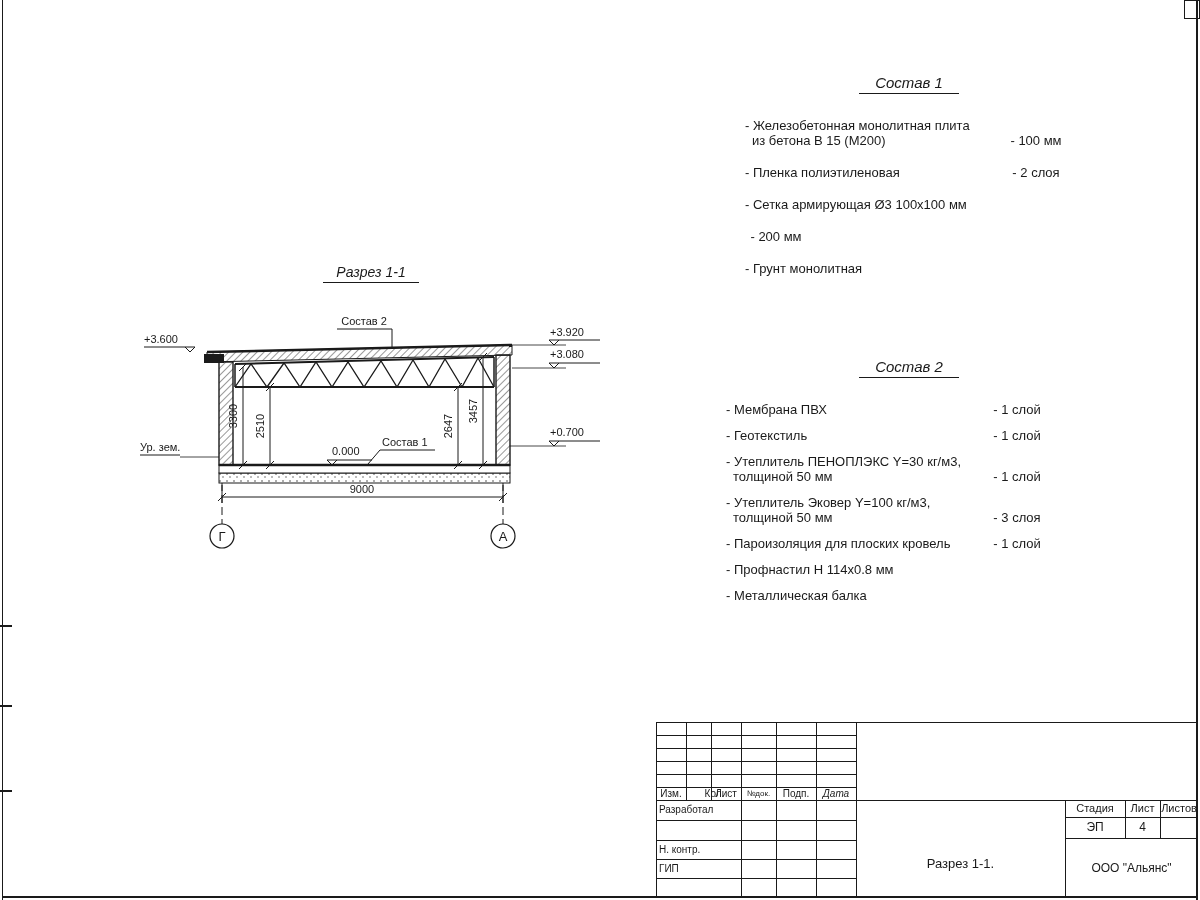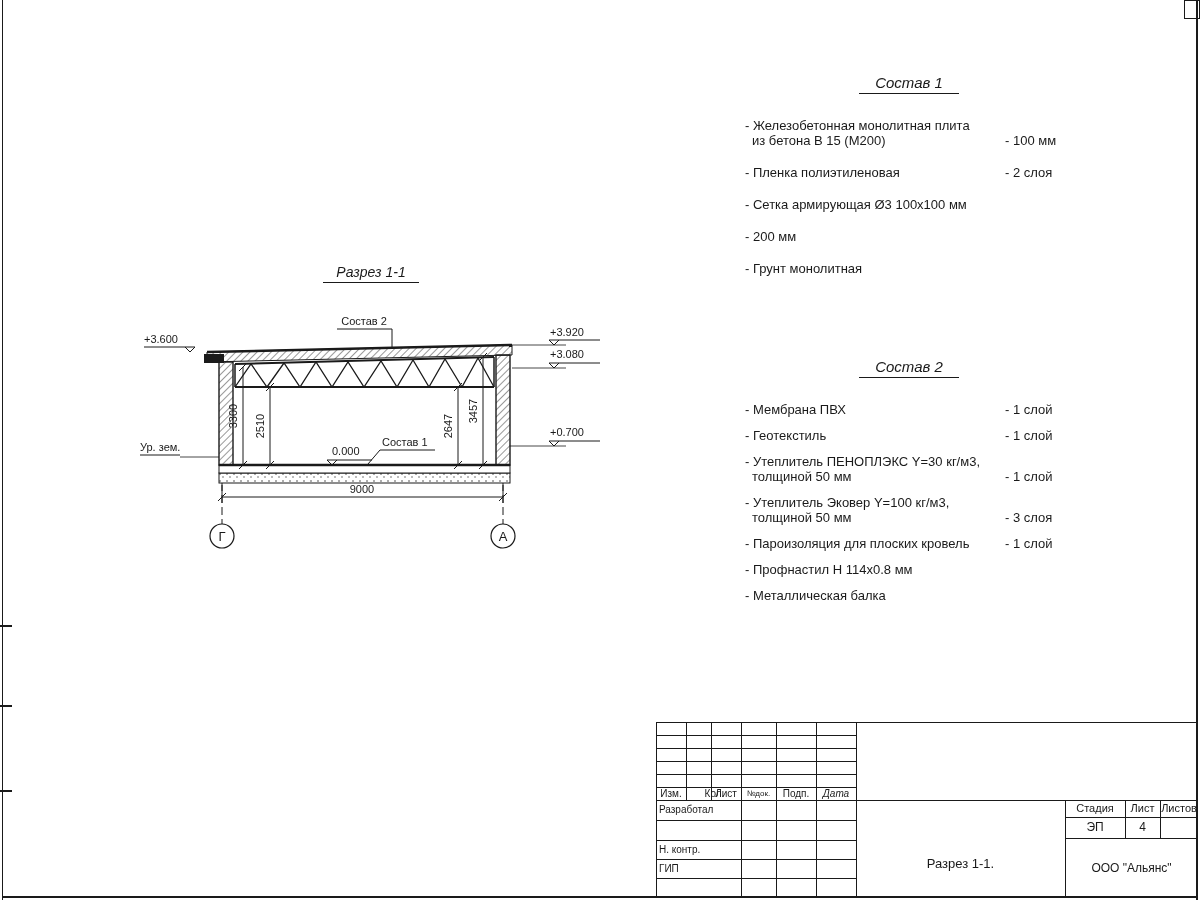--- a/index.html
+++ b/index.html
@@ -13,21 +13,21 @@
   .h-title{
     position:absolute;font-style:italic;font-size:15px;text-align:center;
     border-bottom:1px solid #1a1a1a;padding-bottom:2px;
   }
   
   .spec{position:absolute;width:322px;font-size:13px;line-height:15px;}
   .spec-item{display:flex;justify-content:space-between;align-items:flex-end;margin-bottom:17px;}
   .spec.s2 .spec-item{margin-bottom:11px;}
   .spec-lines{flex:1 1 auto;}
   .spec-lines .cont{padding-left:7px;}
-  .spec-val{flex:0 0 62px;width:62px;white-space:nowrap;}
+  .spec-val{flex:0 0 62px;width:62px;white-space:nowrap;text-align:center;}
   
   #titleblock{position:absolute;left:656px;top:722px;width:542px;height:176px;font-size:10.5px;}
   #titleblock .cellLabel{position:absolute;text-align:center;overflow:hidden;white-space:nowrap;}
   #titleblock .rowLabel{position:absolute;left:3px;white-space:nowrap;}
   svg text{fill:#1a1a1a;}
 </style>
 </head>
 <body>
 
 <div class="line" style="left:2px;top:0;width:1px;height:900px;"></div>
@@ -182,21 +182,21 @@
   </div>
   <div class="spec-item">
     <div class="spec-lines">
       <div>- Грунт монолитная</div>
     </div>
     <div class="spec-val"></div>
   </div>
 </div>
 
 <div class="h-title" style="left:859px;top:358px;width:100px;">Состав 2</div>
-<div class="spec s2" style="left:745px;top:402px;">
+<div class="spec s2" style="left:726px;top:402px;">
   <div class="spec-item">
     <div class="spec-lines">
       <div>- Мембрана ПВХ</div>
     </div>
     <div class="spec-val">- 1 слой</div>
   </div>
   <div class="spec-item">
     <div class="spec-lines">
       <div>- Геотекстиль</div>
     </div>

